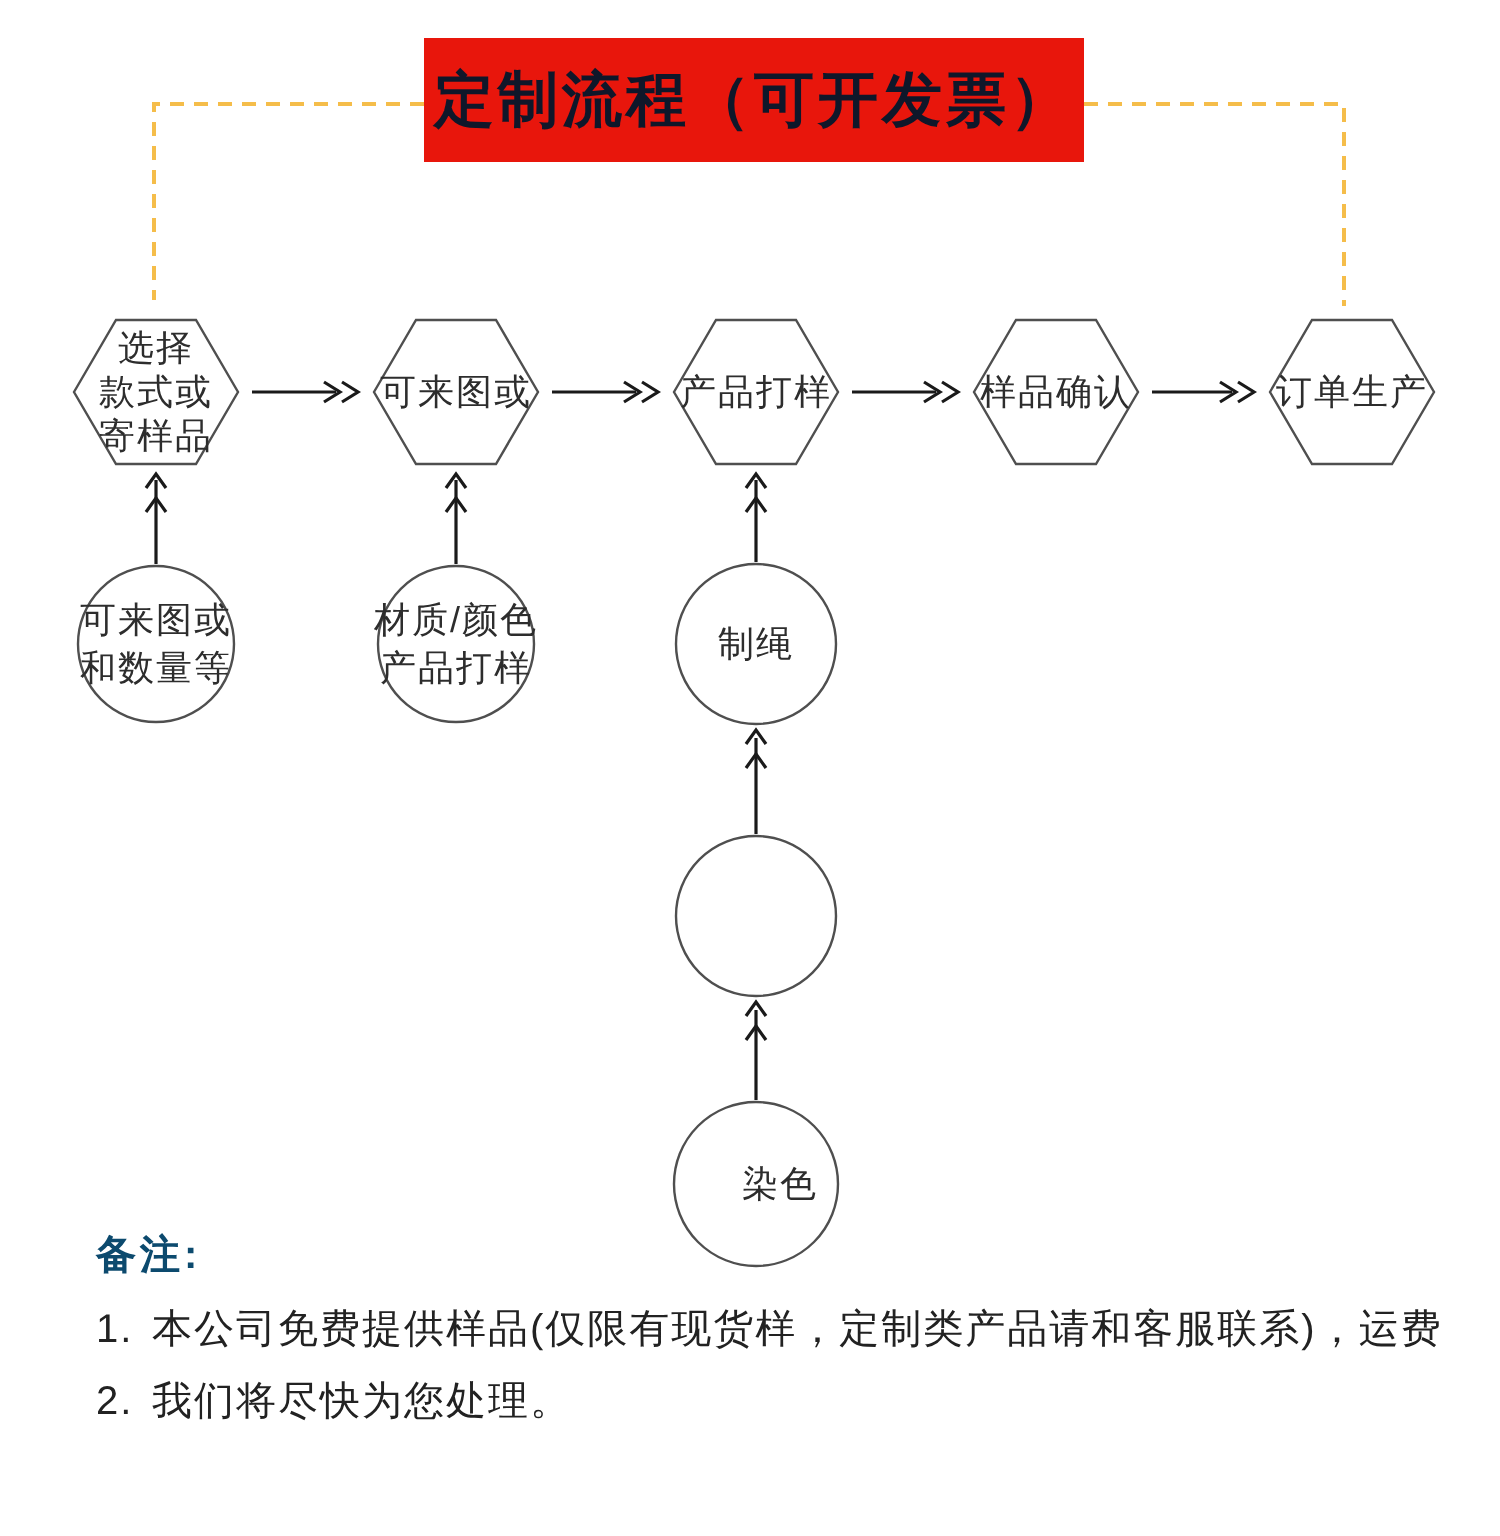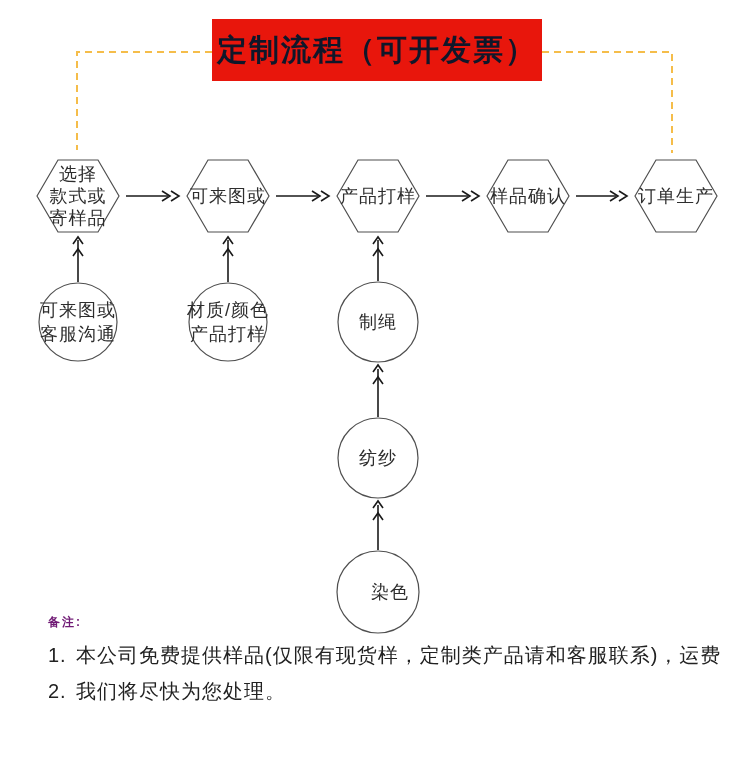--- a/index.html
+++ b/index.html
@@ -17,21 +17,21 @@
     position:absolute; top:162px; width:120px; height:68px;
     display:flex; flex-direction:column; align-items:center; justify-content:center;
     font-size:18px; line-height:22px; color:#2d2d2d; letter-spacing:1px;
   }
   .circle-label {
     position:absolute; width:110px; height:60px;
     display:flex; flex-direction:column; align-items:center; justify-content:center;
     text-align:center; font-size:18px; line-height:24px; color:#2d2d2d; letter-spacing:1px;
   }
   .notes { position:absolute; left:48px; top:614px; width:690px; color:#222222; }
-  .notes-title { color:#701a75; font-weight:bold; font-size:12px; margin-bottom:10px; letter-spacing:2px; }
+  .notes-title { color:#0c4a6e; font-weight:bold; font-size:20px; margin-bottom:10px; letter-spacing:2px; }
   .note { display:flex; margin-bottom:8px; font-size:20px; line-height:28px; letter-spacing:1px; }
   .note-num { flex:0 0 28px; }
   .note-body div { white-space:nowrap; }
 </style>
 </head>
 <body>
 
 <div class="page">
 
   <svg class="layer" width="750" height="768" viewBox="0 0 750 768">
@@ -114,31 +114,28 @@
   </div>
   <div class="hex-label" style="left:468px">
     <span>样品确认</span>
   </div>
   <div class="hex-label" style="left:616px">
     <span>订单生产</span>
   </div>
 
   <div class="circle-label" style="left:23px; top:292px">
     <span>可来图或</span>
-    <span>客服沟通</span>
+    <span>和数量等</span>
   </div>
   <div class="circle-label" style="left:173px; top:292px">
     <span>材质/颜色</span>
     <span>产品打样</span>
   </div>
   <div class="circle-label" style="left:323px; top:292px">
     <span>制绳</span>
-  </div>
-  <div class="circle-label" style="left:323px; top:428px">
-    <span>纺纱</span>
   </div>
   <div class="circle-label" style="left:335px; top:562px">
     <span>染色</span>
   </div>
 
   <div class="notes">
     <div class="notes-title">备注:</div>
     <div class="note">
       <span class="note-num">1.</span>
       <div class="note-body">

